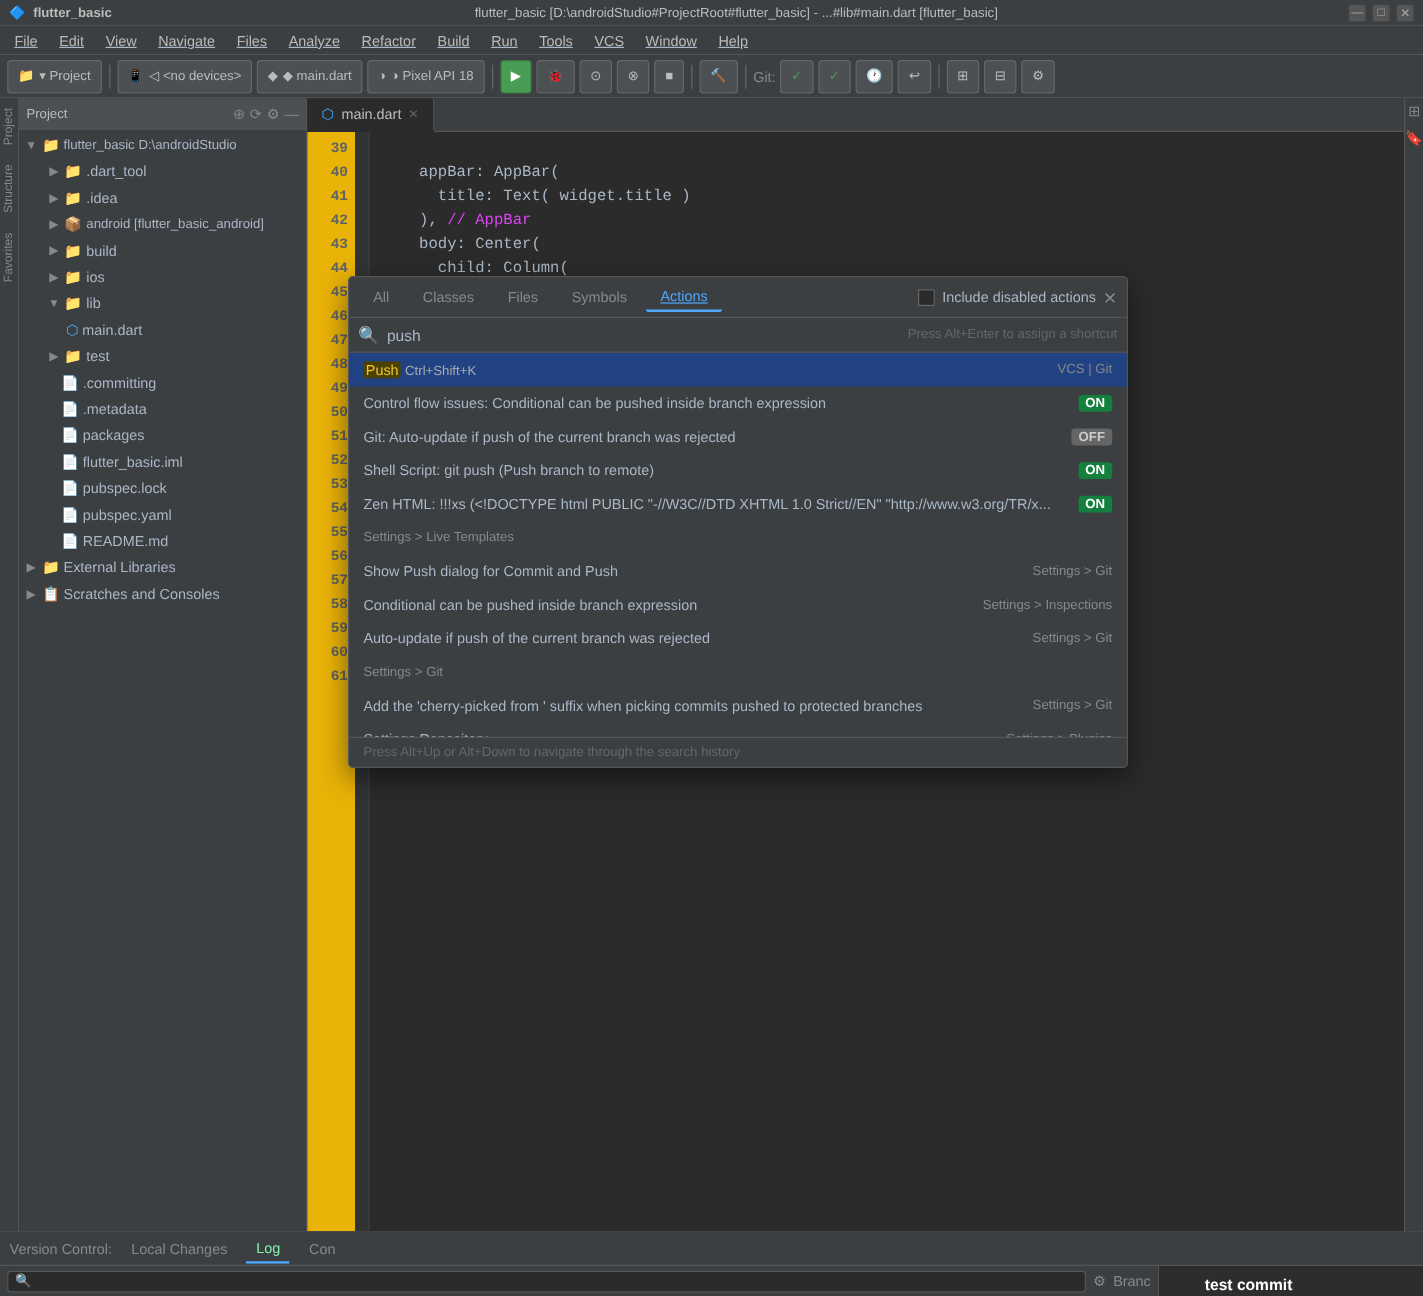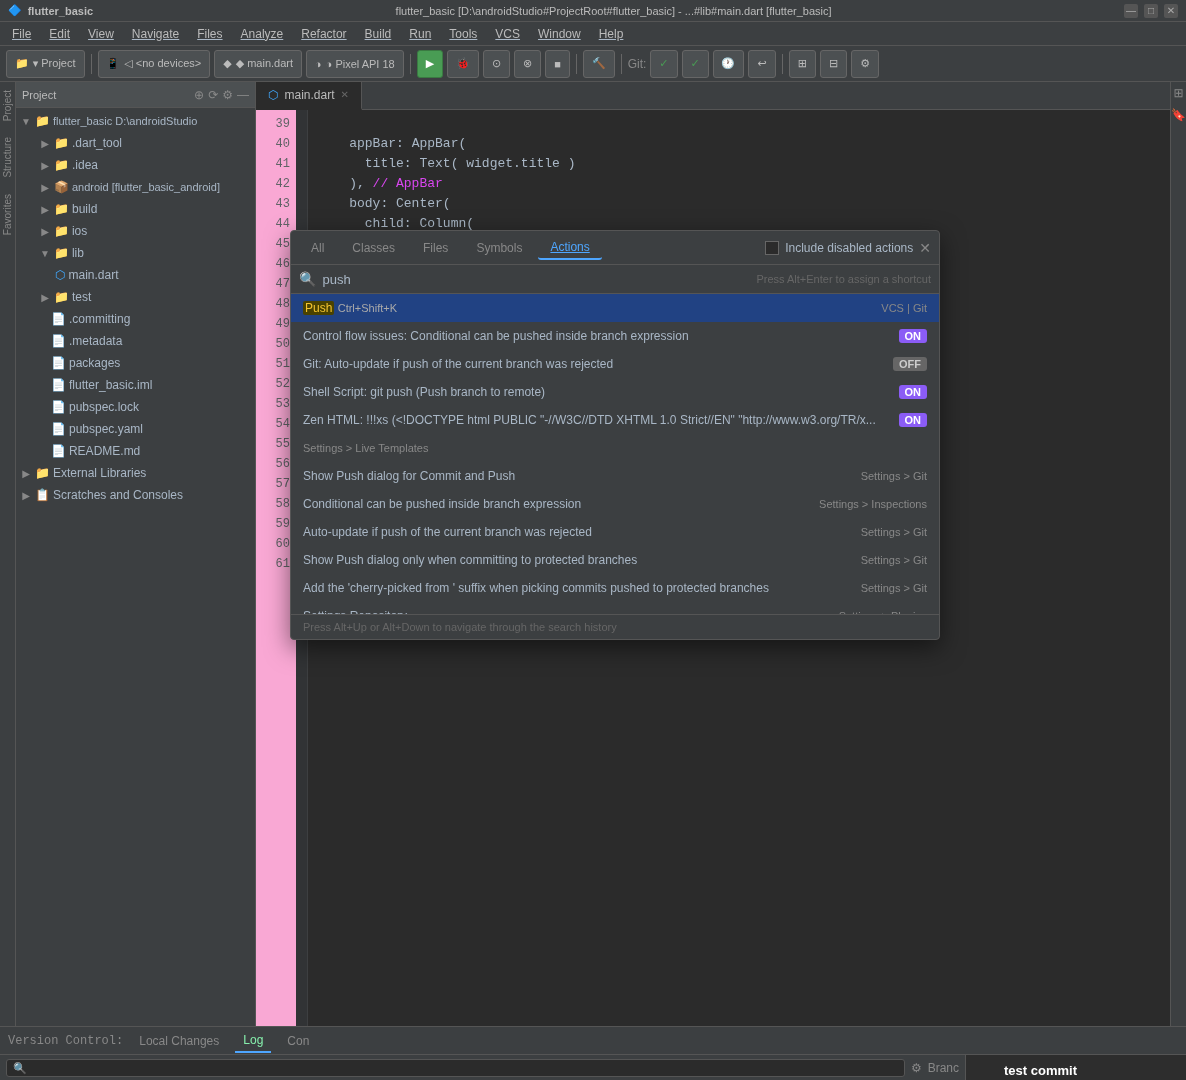--- a/index.html
+++ b/index.html
@@ -179,29 +179,30 @@
     }
     .tab-close { font-size: 10px; color: #666; cursor: pointer; }
 
     .editor-content {
       flex: 1;
       display: flex;
       overflow: hidden;
     }
     .line-numbers {
       width: 40px;
-      background: #f9a8d4;
+      background: #eab308;
       padding: 4px 0;
       text-align: right;
       font-size: 12px;
       color: #606366;
       line-height: 20px;
       padding-right: 6px;
       font-family: 'Courier New', monospace;
       user-select: none;
+      font-weight: bold;
     }
     .gutter {
       width: 12px;
       background: #313335;
       border-right: 1px solid #3d3f41;
     }
     .code-area {
       flex: 1;
       padding: 4px 10px;
       font-family: 'Courier New', monospace;
@@ -309,21 +310,21 @@
       gap: 8px;
     }
     .result-item.selected { background: #214283; color: #ffffff; }
     .result-label { flex: 1; }
     .result-badge {
       font-size: 11px;
       padding: 1px 6px;
       border-radius: 3px;
       font-weight: bold;
     }
-    .badge-on { background: #8b5cf6; color: white; }
+    .badge-on { background: #15803d; color: white; }
     .badge-off { background: #666; color: #ccc; }
     .result-tag { font-size: 11px; color: #888; }
 
     .dialog-footer {
       padding: 6px 12px;
       border-top: 1px solid #555;
       font-size: 11px;
       color: #666;
     }
 
@@ -609,21 +610,21 @@
   </div>
 
   <div class="right-icons">
     <span style="font-size:12px;color:#888;">⊞</span>
     <span style="font-size:12px;color:#888;">🔖</span>
   </div>
 </div>
 
 <div class="bottom-panel">
   <div class="bottom-tabs">
-    <span style="color:#888;font-size:12px;font-family:Liberation Mono, monospace;">Version Control:</span>
+    <span style="color:#888;font-size:12px;">Version Control:</span>
     <span class="bottom-tab">Local Changes</span>
     <span class="bottom-tab active">Log</span>
     <span class="bottom-tab">Con</span>
   </div>
   <div class="bottom-content">
     <div class="version-control-panel">
       <div class="vc-header">
         <input class="vc-search" placeholder="🔍" style="">
         <span>⚙</span>
         <span>Branc</span>
@@ -700,21 +701,20 @@
       <span class="result-label">Conditional can be pushed inside branch expression</span>
       <span class="result-tag">Settings &gt; Inspections</span>
     </div>
 
     <div class="result-item">
       <span class="result-label">Auto-update if push of the current branch was rejected</span>
       <span class="result-tag">Settings &gt; Git</span>
     </div>
 
     <div class="result-item">
-      <span class="result-label">Show Push dialog only when committing to protected branches</span>
       <span class="result-tag">Settings &gt; Git</span>
     </div>
 
     <div class="result-item">
       <span class="result-label">Add the 'cherry-picked from ' suffix when picking commits pushed to protected branches</span>
       <span class="result-tag">Settings &gt; Git</span>
     </div>
 
     <div class="result-item">
       <span class="result-label">Settings Repository</span>

